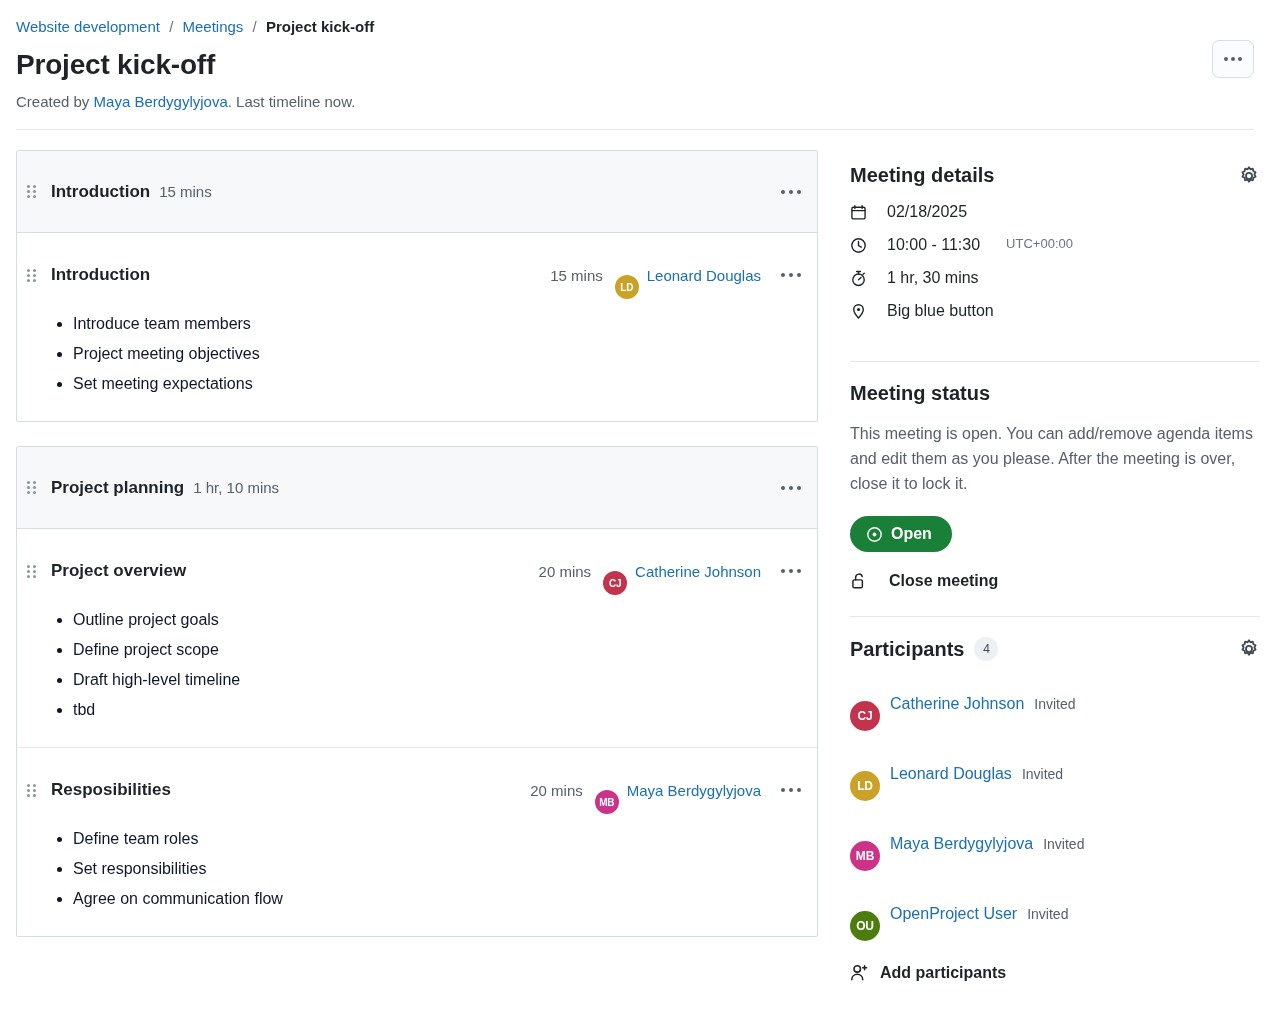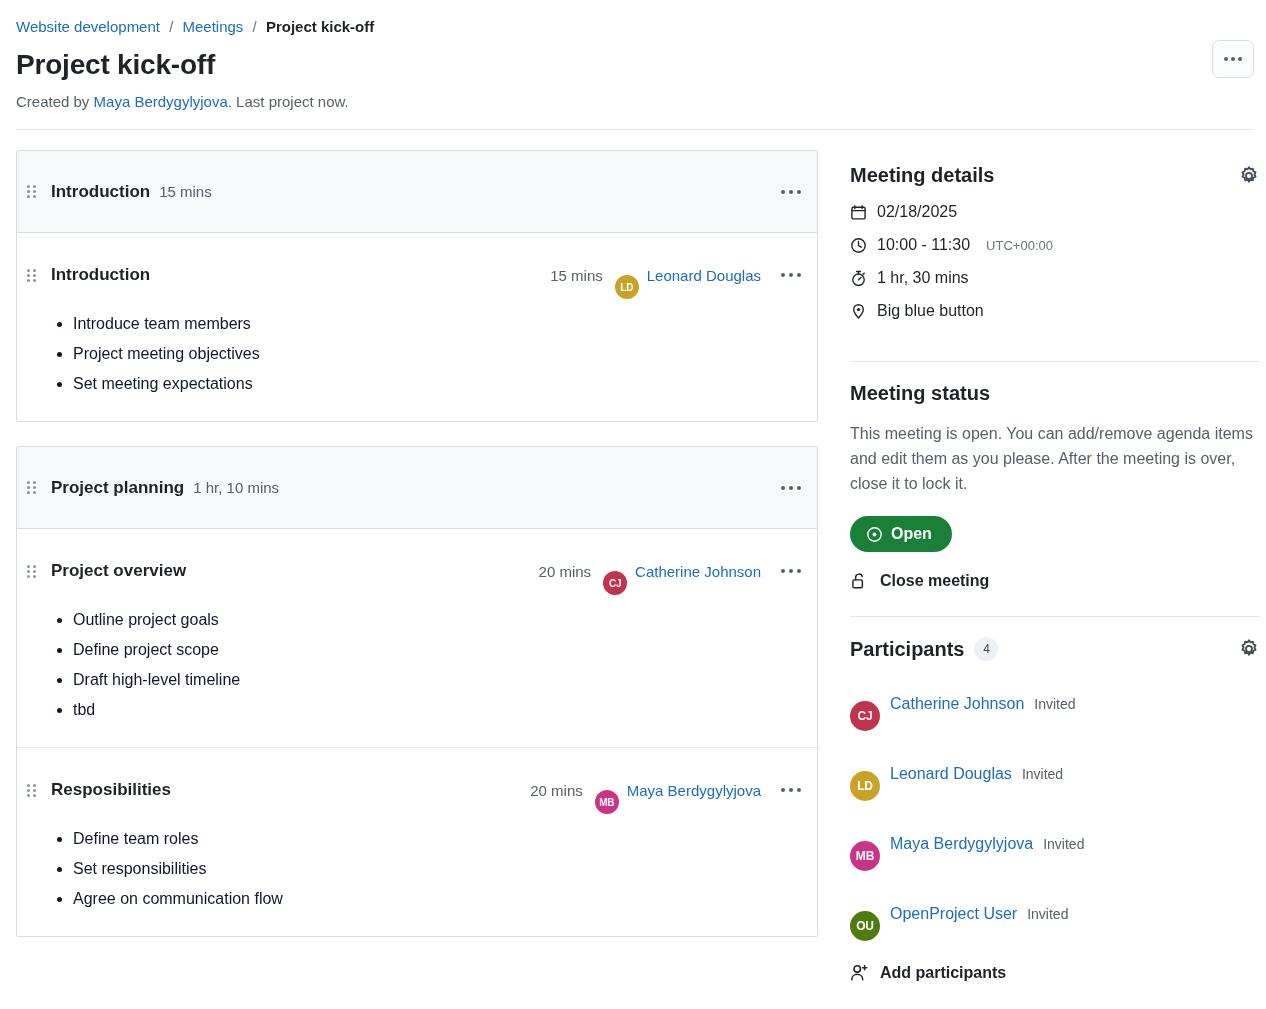--- a/index.html
+++ b/index.html
@@ -179,22 +179,22 @@
   }
   .count-badge {
     width: 24px; height: 24px; border-radius: 50%;
     background: #eef1f4; color: #424a53;
     font-size: 12px; display: flex; align-items: center; justify-content: center;
     margin-left: 10px;
   }
   .gear { cursor: pointer; display: flex; align-items: center; }
 
   .detail-row {
-    display: flex; align-items: center;
-    gap: 10px;
+    display: flex; 
+    gap: 20px;
     margin-bottom: 15px;
     font-size: 16px;
     color: #1f2328;
   }
   .detail-row .tz { font-size: 13px; color: #6b7480; margin-left: 6px; }
   .ico { flex: none; display: flex; align-items: center; justify-content: center; }
 
   .side-rule { border: 0; border-top: 1px solid #e3e6ea; margin: 22px 0 20px 0; }
 
   .status-text {
@@ -203,21 +203,21 @@
   }
   .status-pill {
     display: inline-flex; align-items: center; gap: 8px;
     background: #1a7f37; color: #ffffff;
     border-radius: 20px;
     padding: 9px 20px 9px 16px;
     font-size: 16px; font-weight: 600;
     cursor: pointer;
   }
   .close-meeting {
-    display: flex; align-items: center; gap: 12px;
+    display: flex; align-items: center; gap: 21px;
     margin-top: 20px;
     font-size: 16px; font-weight: 700; color: #1f2328;
     cursor: pointer;
   }
 
   .participant {
     display: flex; align-items: center; gap: 10px;
     margin-bottom: 16px;
   }
   .participant .pname { font-size: 16px; color: #1a6fb5; cursor: pointer; }
@@ -246,21 +246,21 @@
   <div class="title-row">
     <h1 class="page-title">Project kick-off</h1>
     <div class="kebab-btn">
       <i></i>
       <i></i>
       <i></i>
     </div>
   </div>
 
   <div class="subtitle">
-    <span>Created by </span><a>Maya Berdygylyjova</a><span>. Last project now.</span>
+    <span>Created by </span><a>Maya Berdygylyjova</a><span>. Last timeline now.</span>
   </div>
 
   <hr class="header-rule">
 </div>
 
 <div class="body">
 
   <div class="col-left">
 
     <div class="agenda-card">

